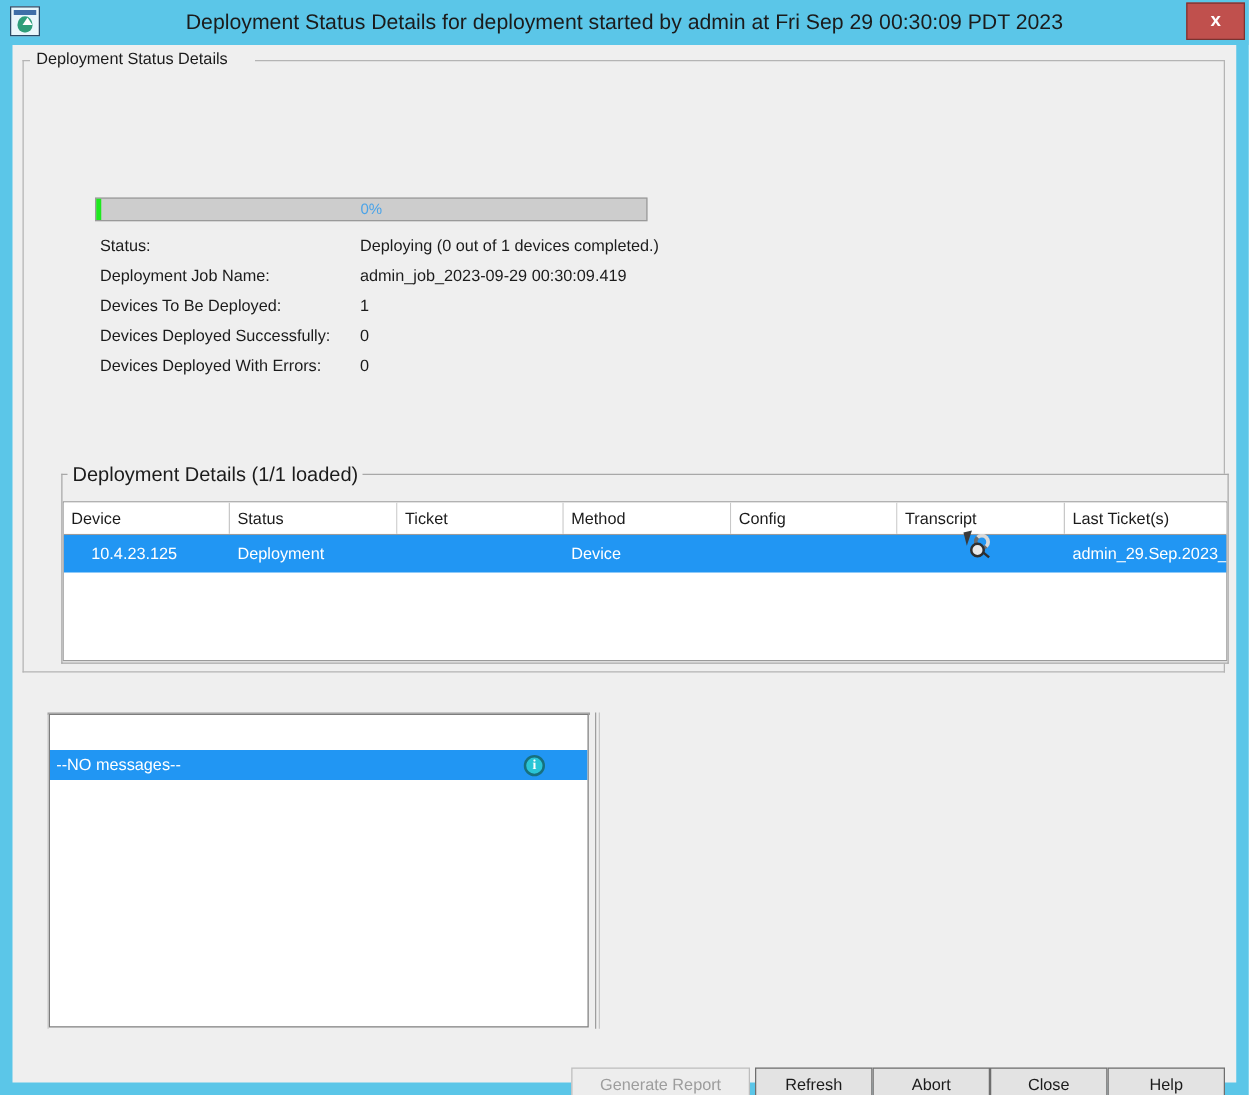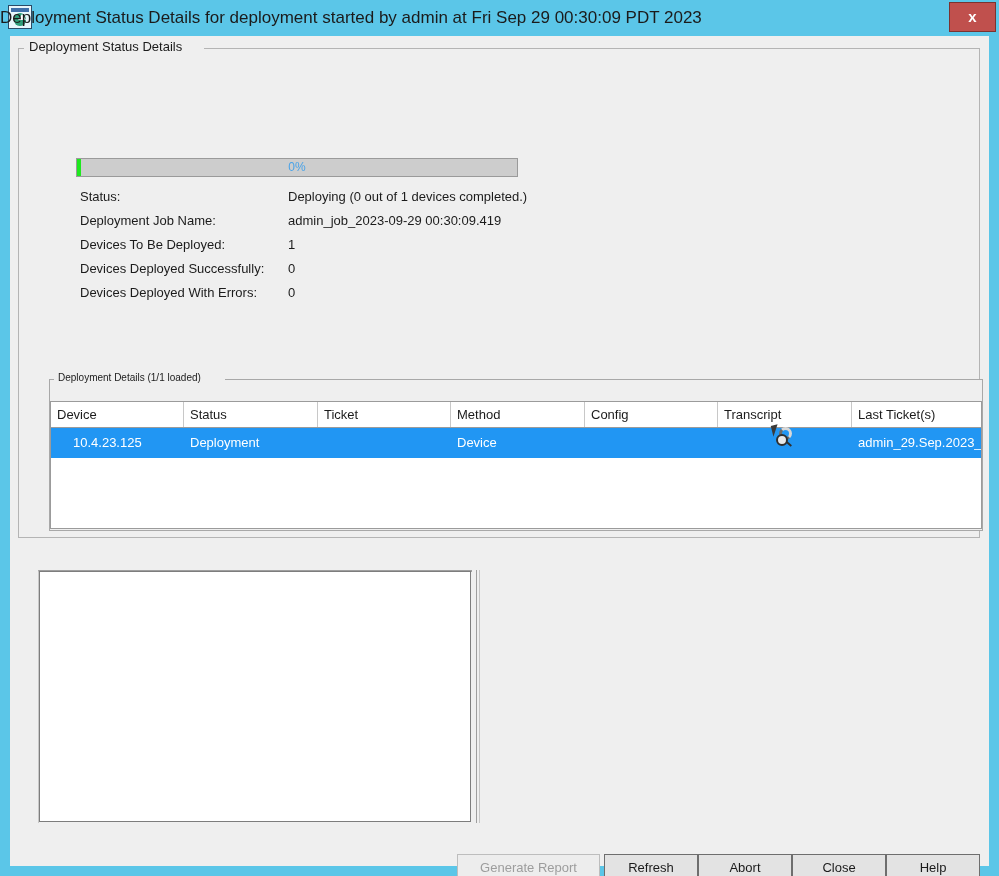--- a/index.html
+++ b/index.html
@@ -61,21 +61,21 @@
     border-left: 4px solid transparent;
     border-right: 4px solid transparent;
     border-bottom: 6px solid #ffffff;
   }
   #title-text {
     position: absolute;
     left: 0; top: 0;
     width: 999px;
     height: 48px;
     line-height: 36px;
-    text-align: left;
+    text-align: center;
     font-size: 17px;
     color: #1b1b1b;
     font-family: "Liberation Sans", sans-serif;
   }
   #close-button {
     position: absolute;
     right: 3px; top: 2px;
     width: 47px; height: 30px;
     background: #c0504d;
     border: 1px solid #7a3330;
@@ -192,21 +192,21 @@
   }
   #details-topline-right {
     position: absolute;
     left: 215px; top: 343px;
     width: 758px; height: 1px;
     background: #a8a8a8;
   }
   #details-group-label {
     position: absolute;
     left: 45px; top: 336px;
-    font-size: 10px;
+    font-size: 16px;
     color: #1b1b1b;
     background: #efefef;
     padding: 0 3px;
   }
 
   
   #details-table {
     position: absolute;
     left: 40px; top: 365px;
     width: 932px;
@@ -537,20 +537,24 @@
       <div class="ring"></div>
       <div class="ring2"></div>
       <div class="stem"></div>
     </div>
 
     <div id="bottom-area">
 
       <div id="messages-panel-outer"></div>
 
       <div id="messages-panel">
+        <div id="messages-row">
+          <div id="messages-row-text">--NO messages--</div>
+          <div id="severity-icon">i</div>
+        </div>
       </div>
 
       <div id="splitter"></div>
 
     </div>
 
     <div id="button-bar">
       <div class="dlg-button disabled" style="left:447px;width:143px">Generate Report</div>
       <div class="dlg-button" style="left:594px;width:94px">Refresh</div>
       <div class="dlg-button" style="left:688px;width:94px">Abort</div>

